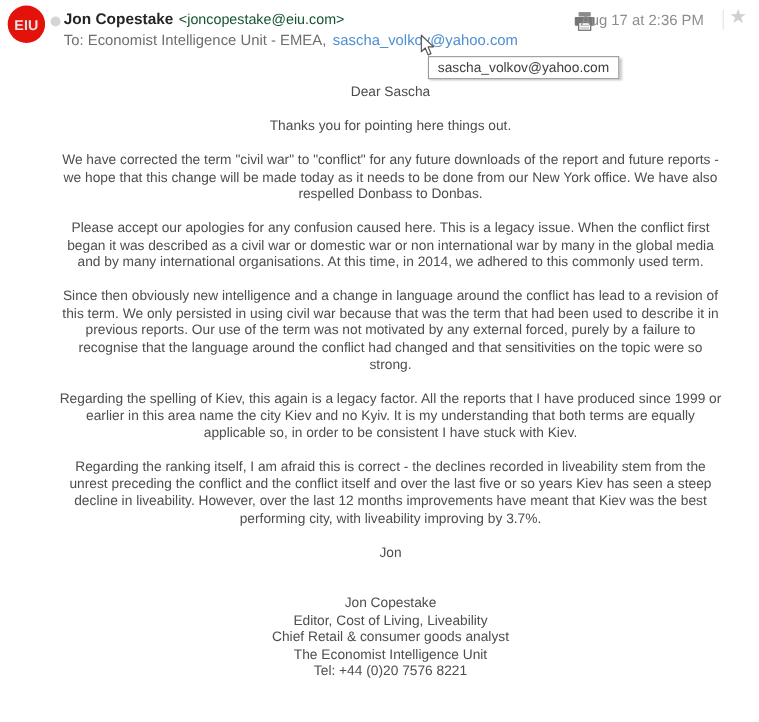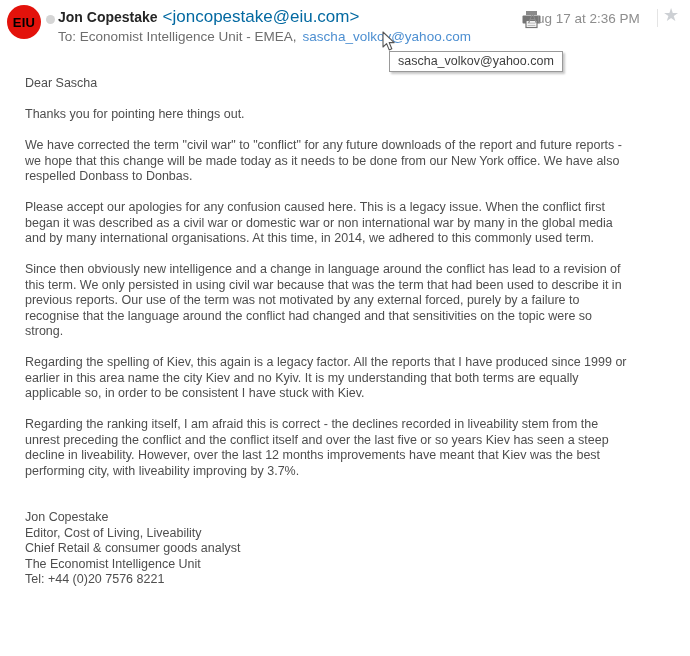--- a/index.html
+++ b/index.html
@@ -9,35 +9,35 @@
     position: relative;
     background: #ffffff;
     font-family: "Liberation Sans", sans-serif;
     overflow: hidden;
   }
 
   
   .avatar {
     position: absolute; left: 7px; top: 5px;
     width: 34px; height: 34px; border-radius: 50%;
-    background: #e3120b; color: #000000;
+    background: #e3120b; color: #e5e5e5;
     display: flex; align-items: center; justify-content: center;
     font-size: 13px; font-weight: bold; letter-spacing: 0.2px;
   }
   .presence-dot {
     position: absolute; left: 46px; top: 15px;
     width: 9px; height: 9px; border-radius: 50%;
     background: #d5d5d5;
   }
   .sender-line {
     position: absolute; left: 58px; top: 8px;
     font-size: 14px; line-height: 18px; white-space: nowrap;
   }
   .sender-name { font-weight: bold; color: #252525; }
-  .sender-email { font-weight: normal; color: #0369a1; font-size: 17px; margin-left: 5px; }
+  .sender-email { font-weight: normal; color: #14532d; font-size: 13px; margin-left: 5px; }
   .to-line {
     position: absolute; left: 58px; top: 28px;
     font-size: 13.5px; line-height: 18px; color: #6e6e6e; white-space: nowrap;
   }
   .to-link { color: #4d8fd1; margin-left: 6px; cursor: pointer; }
 
   .print-btn {
     position: absolute; left: 522px; top: 11px;
     width: 20px; height: 18px; cursor: pointer;
     background: none; border: none; padding: 0;
@@ -73,20 +73,21 @@
 
   
   .email-body {
     position: absolute; left: 25px; top: 76px;
     width: 660px;
     font-size: 12.5px; line-height: 15.5px; color: #4e4e4e;
   }
   .email-body p {
     margin: 0 0 15.5px 0;
     white-space: pre;
+    text-align: center;
   }
   .email-body p.signature {
     margin-top: 31px;
   }
 </style>
 </head>
 <body>
 
 <div class="avatar">
   <span>EIU</span>
@@ -141,18 +142,19 @@
 previous reports. Our use of the term was not motivated by any external forced, purely by a failure to
 recognise that the language around the conflict had changed and that sensitivities on the topic were so
 strong.</p>
   <p>Regarding the spelling of Kiev, this again is a legacy factor. All the reports that I have produced since 1999 or
 earlier in this area name the city Kiev and no Kyiv. It is my understanding that both terms are equally
 applicable so, in order to be consistent I have stuck with Kiev.</p>
   <p>Regarding the ranking itself, I am afraid this is correct - the declines recorded in liveability stem from the
 unrest preceding the conflict and the conflict itself and over the last five or so years Kiev has seen a steep
 decline in liveability. However, over the last 12 months improvements have meant that Kiev was the best
 performing city, with liveability improving by 3.7%.</p>
+  <p>Jon</p>
   <p class="signature">Jon Copestake
 Editor, Cost of Living, Liveability
 Chief Retail &amp; consumer goods analyst
 The Economist Intelligence Unit
 Tel: +44 (0)20 7576 8221</p>
 </div>
 
 </body></html>

